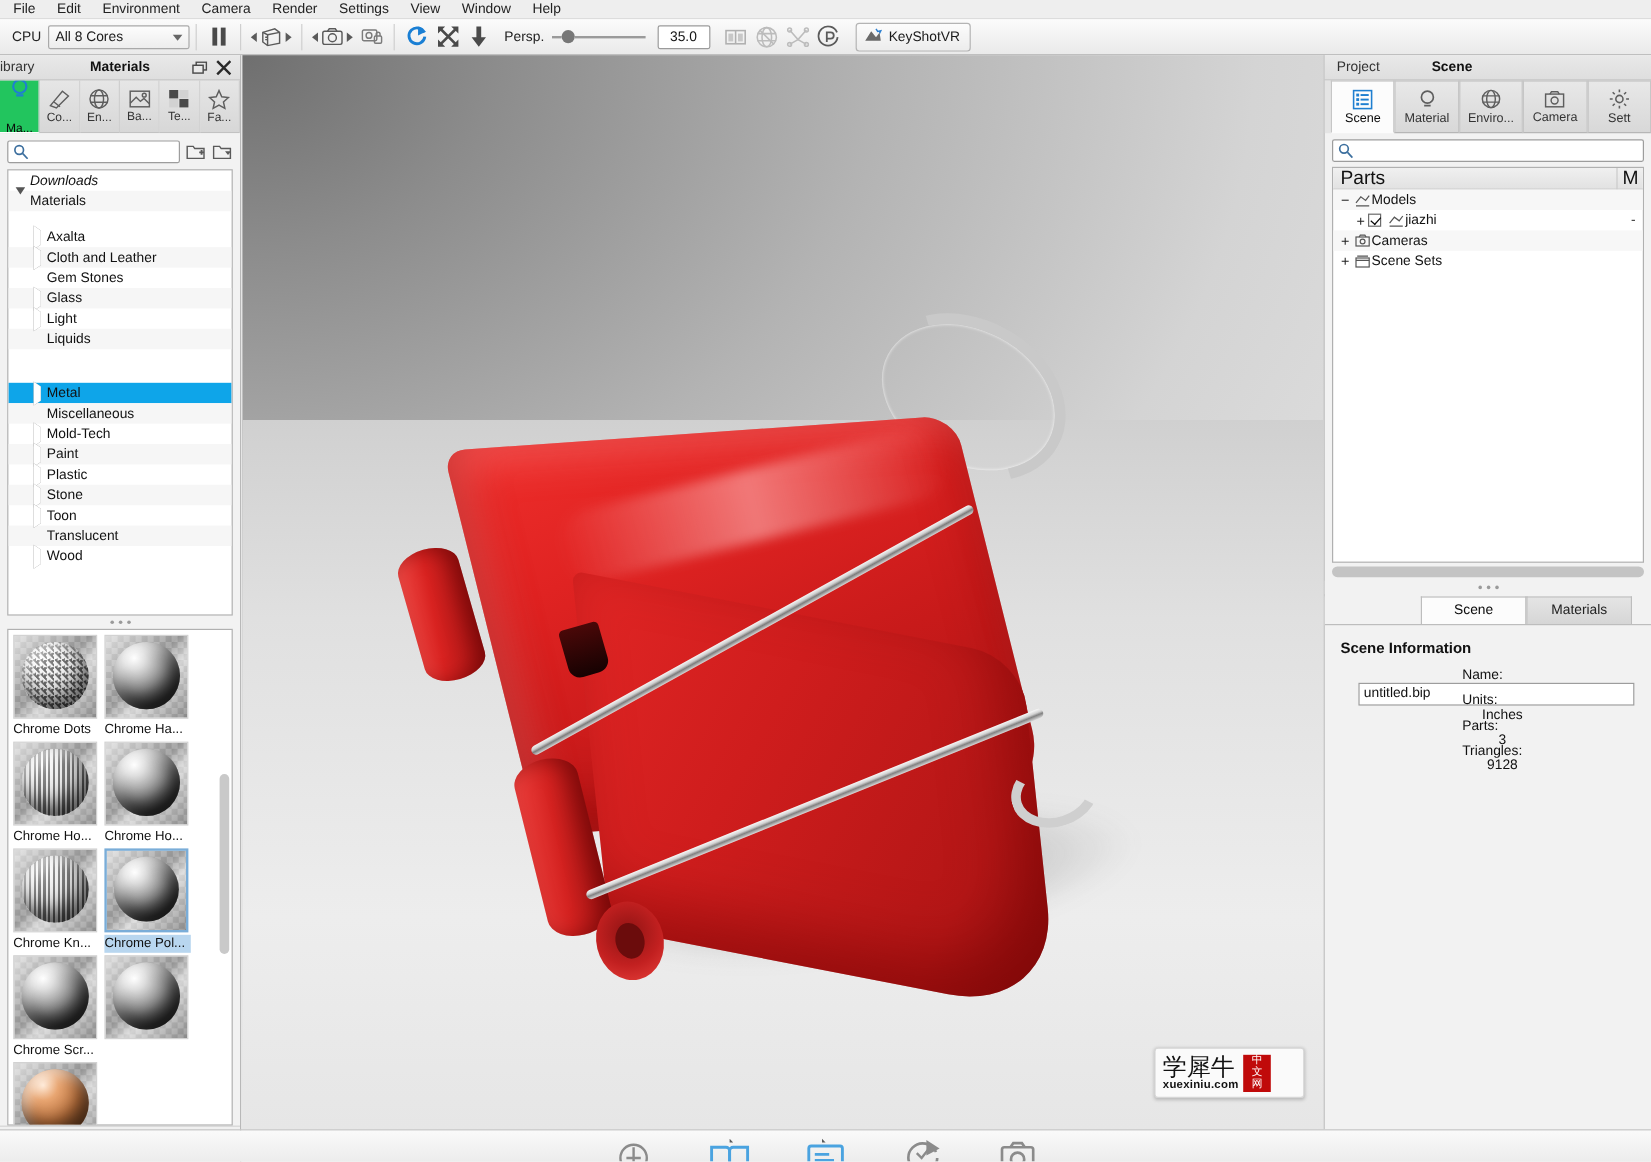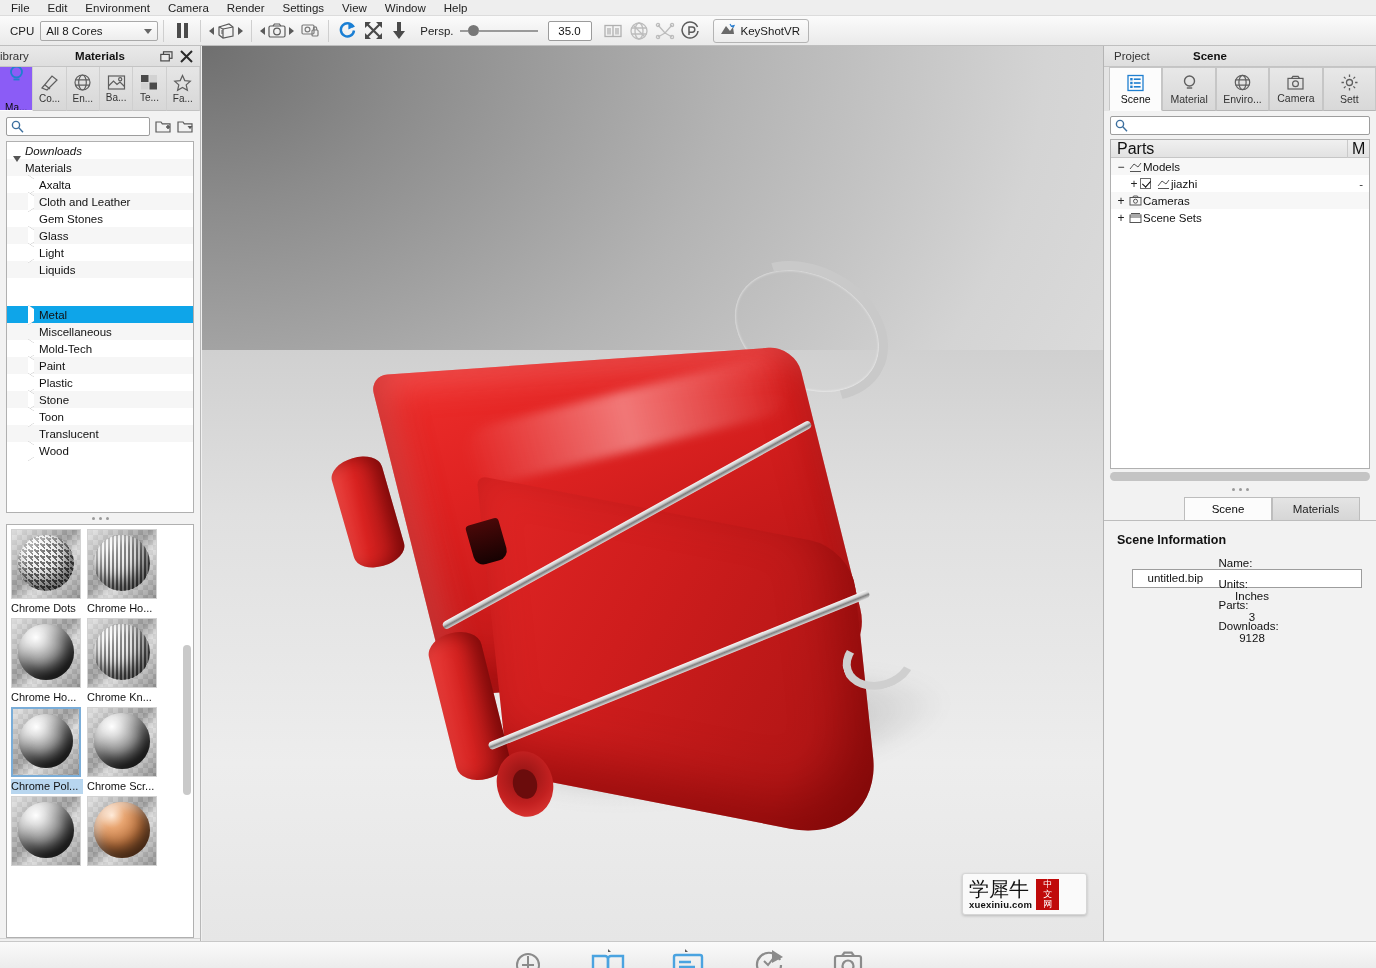--- a/index.html
+++ b/index.html
@@ -107,21 +107,21 @@
   }
   .lib-tabs { display: flex; height: 44px; background: #e4e4e4; }
   .lib-tab {
     flex: 1; display: flex; flex-direction: column; align-items: center;
     justify-content: center; gap: 1px;
     border-right: 1px solid #cfcfcf; border-bottom: 1px solid #c2c2c2;
     background: linear-gradient(#e6e6e6,#d7d7d7);
     font-size: 10px; color: #333; cursor: default; overflow: hidden;
   }
   .lib-tab.active {
-    background: #8b5cf6; border-bottom: 1px solid #fcfcfc; color: #0a0a0a; gap: 19px;
+    background: #22c55e; border-bottom: 1px solid #fcfcfc; color: #0a0a0a; gap: 19px;
   }
   .lib-search-row {
     height: 30px; display: flex; align-items: center; gap: 5px;
     padding: 0 6px; background: #f2f2f2;
   }
   .searchbox {
     flex: 1; height: 19px; background: #fff; border: 1px solid #9d9d9d;
     border-radius: 2px; display: flex; align-items: center; padding-left: 4px;
   }
   .searchbox input {
@@ -403,21 +403,21 @@
     background: linear-gradient(#e4e4e4,#d6d6d6); color: #222;
   }
   .sub-tab.active { background: #fcfcfc; color: #0a0a0a; }
   .scene-info { padding: 12px 0 0 13px; }
   .scene-info h3 { font-size: 12.5px; font-weight: bold; color: #111; margin-bottom: 10px; }
   .si-row { display: flex; align-items: center; height: 21px; font-size: 11.5px; color: #111; flex-direction: column; }
   .si-row .lbl { width: 56px; color: #111; }
   .si-row .val { color: #111; }
   .si-input {
     width: 230px; height: 19px; background: #fff; border: 1px solid #9d9d9d;
-    font-size: 11.5px; padding-left: 15px; line-height: 17px; color: #111;
+    font-size: 11.5px; padding-left: 4px; line-height: 17px; color: #111;
   }
 
   
   .bottombar {
     position: absolute; left: 0; bottom: 0; width: 1376px; height: 27px;
     background: linear-gradient(#fafafa, #ececec);
     border-top: 1px solid #c8c8c8;
     display: flex; align-items: flex-start; justify-content: center; gap: 34px;
     overflow: hidden; padding-top: 4px;
   }
@@ -724,21 +724,21 @@
 
     <div class="tree-wrap" id="tree">
         <div class="tree-row italic" style="padding-left: 4px;">
           <span class="tw"></span>
           <span>Downloads</span>
         </div>
         <div class="tree-row" style="padding-left: 4px;">
           <span class="tw"><span class="tri-d"></span></span>
           <span>Materials</span>
         </div>
-        <div class="tree-row" style="padding-left: 18px;">
+        <div class="tree-row" style="padding-left: 18px; margin-top: 13px;">
           <span class="tw"><span class="tri-r"></span></span>
           <span>Axalta</span>
         </div>
         <div class="tree-row" style="padding-left: 18px;">
           <span class="tw"><span class="tri-r"></span></span>
           <span>Cloth and Leather</span>
         </div>
         <div class="tree-row" style="padding-left: 18px;">
           <span class="tw"></span>
           <span>Gem Stones</span>
@@ -797,20 +797,24 @@
         <i></i>
         <i></i>
         <i></i>
       </div>
 
     <div class="thumbs-wrap">
       <div class="thumbs-grid" id="thumbs">
           <div class="thumb dots">
             <div class="sq"></div>
             <div class="cap">Chrome Dots</div>
+          </div>
+          <div class="thumb plain">
+            <div class="sq"></div>
+            <div class="cap">Chrome Ha...</div>
           </div>
           <div class="thumb knurl">
             <div class="sq"></div>
             <div class="cap">Chrome Ho...</div>
           </div>
           <div class="thumb plain">
             <div class="sq"></div>
             <div class="cap">Chrome Ho...</div>
           </div>
           <div class="thumb knurl">
@@ -1081,21 +1085,21 @@
       </div>
       <div class="si-row">
         <span class="lbl">Units:</span>
         <span class="val" style="padding-left:11px;">Inches</span>
       </div>
       <div class="si-row">
         <span class="lbl">Parts:</span>
         <span class="val" style="padding-left:11px;">3</span>
       </div>
       <div class="si-row">
-        <span class="lbl">Downloads:</span>
+        <span class="lbl">Triangles:</span>
         <span class="val" style="padding-left:11px;">9128</span>
       </div>
     </div>
   </div>
 
   <div class="bottombar">
     <div class="bb-item">
       <svg width="34" height="30" viewBox="0 0 34 30">
           <g fill="none" stroke="#8b8b8b" stroke-width="2">
         <circle cx="17" cy="19" r="11"></circle>

